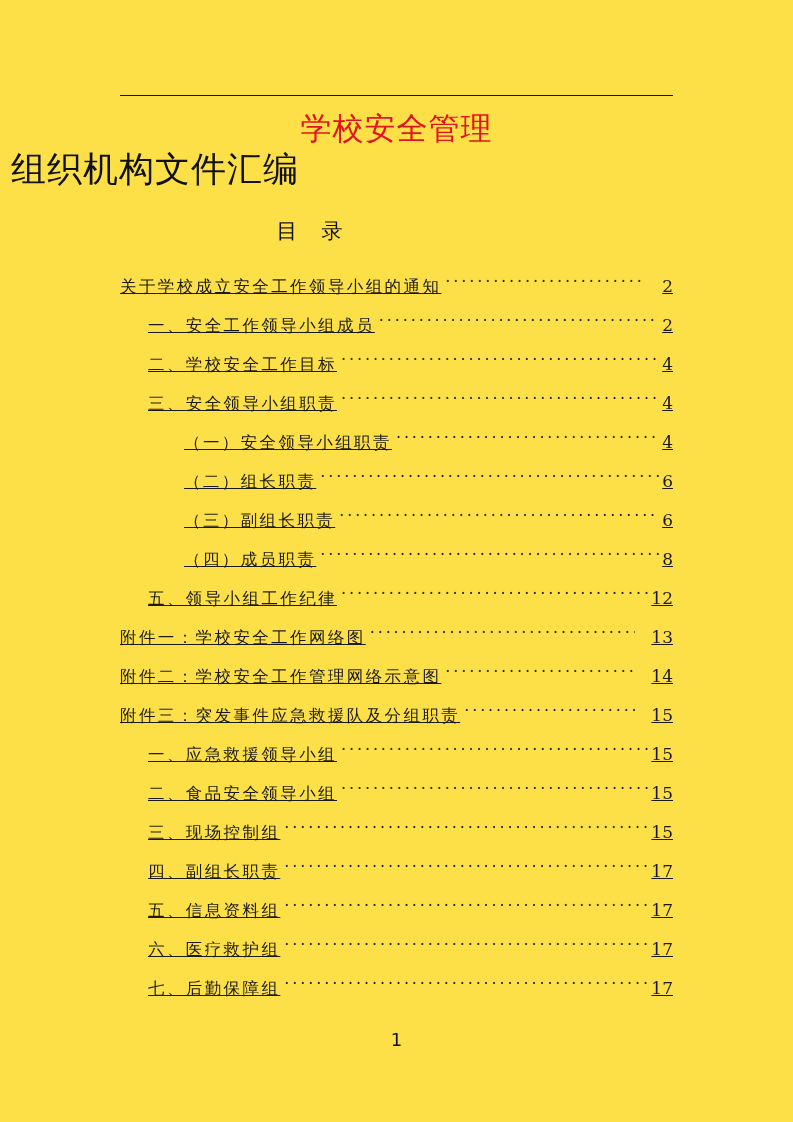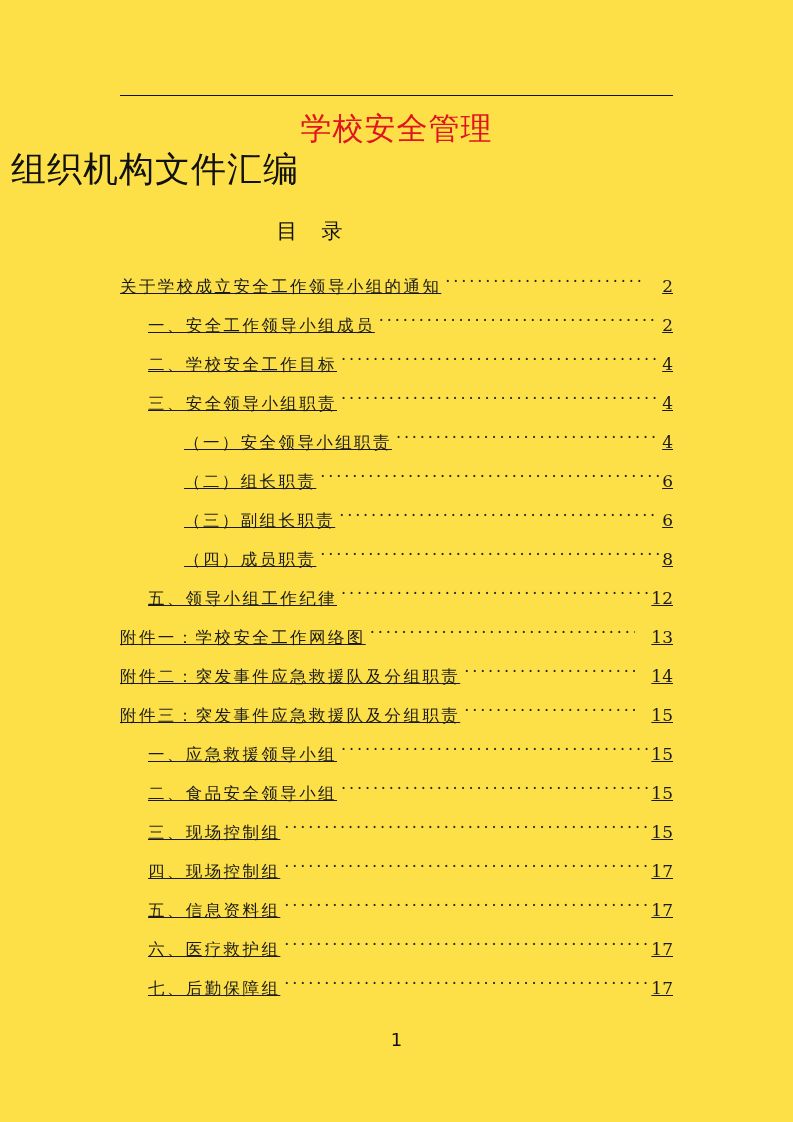--- a/index.html
+++ b/index.html
@@ -187,21 +187,21 @@
       <span class="toc-text">五、领导小组工作纪律</span>
       <span class="toc-leader"></span>
       <span class="toc-page">12</span>
     </li>
     <li class="toc-entry level-1 appendix">
       <span class="toc-text">附件一：学校安全工作网络图</span>
       <span class="toc-leader"></span>
       <span class="toc-page">13</span>
     </li>
     <li class="toc-entry level-1 appendix">
-      <span class="toc-text">附件二：突发事件应急救援队及分组职责</span>
+      <span class="toc-text">附件二：学校安全工作管理网络示意图</span>
       <span class="toc-leader"></span>
       <span class="toc-page">14</span>
     </li>
     <li class="toc-entry level-1 appendix">
       <span class="toc-text">附件三：突发事件应急救援队及分组职责</span>
       <span class="toc-leader"></span>
       <span class="toc-page">15</span>
     </li>
     <li class="toc-entry level-2">
       <span class="toc-text">一、应急救援领导小组</span>
@@ -212,21 +212,21 @@
       <span class="toc-text">二、食品安全领导小组</span>
       <span class="toc-leader"></span>
       <span class="toc-page">15</span>
     </li>
     <li class="toc-entry level-2">
       <span class="toc-text">三、现场控制组</span>
       <span class="toc-leader"></span>
       <span class="toc-page">15</span>
     </li>
     <li class="toc-entry level-2">
-      <span class="toc-text">四、现场控制组</span>
+      <span class="toc-text">四、副组长职责</span>
       <span class="toc-leader"></span>
       <span class="toc-page">17</span>
     </li>
     <li class="toc-entry level-2">
       <span class="toc-text">五、信息资料组</span>
       <span class="toc-leader"></span>
       <span class="toc-page">17</span>
     </li>
     <li class="toc-entry level-2">
       <span class="toc-text">六、医疗救护组</span>

